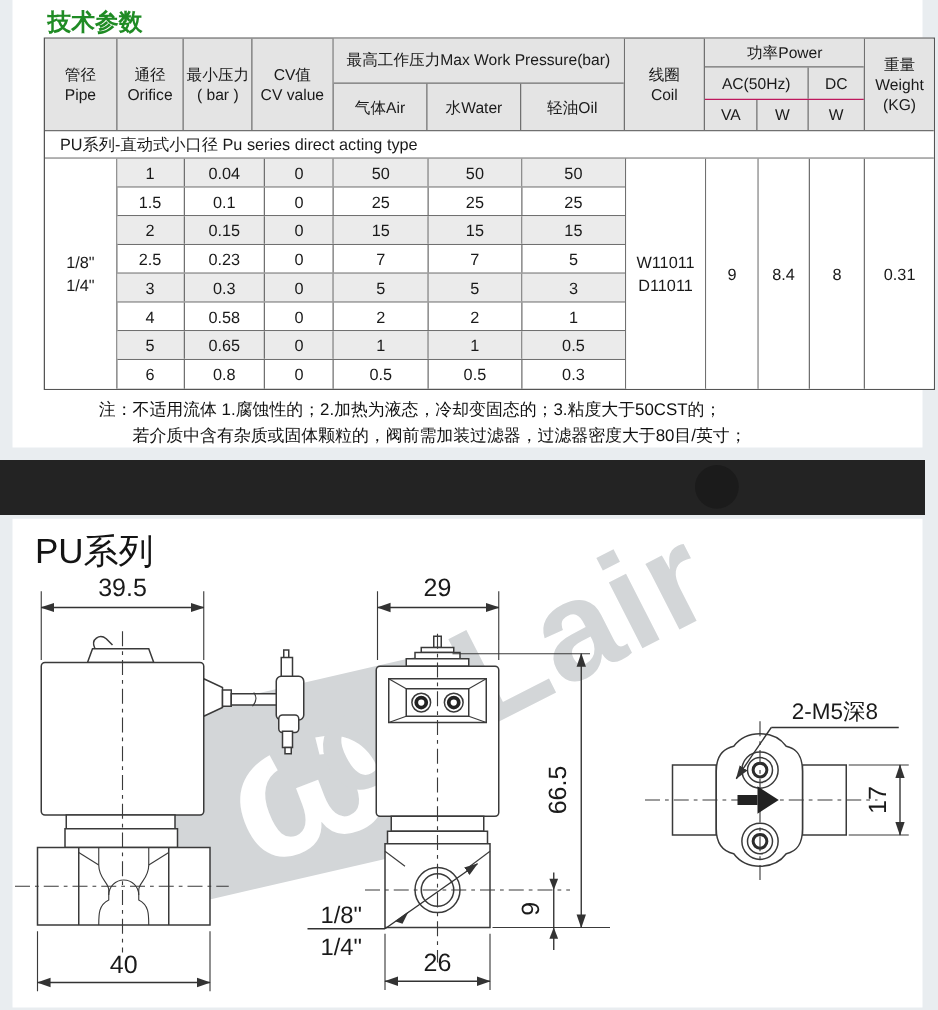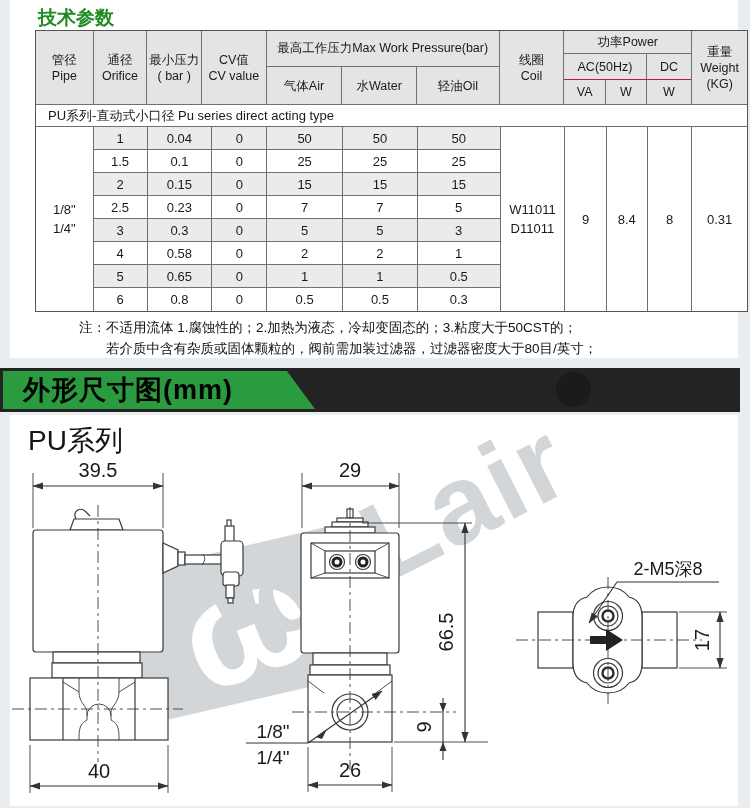--- a/index.html
+++ b/index.html
@@ -234,23 +234,20 @@
     </div>
   </div>
 
   <div id="note">
     <div class="l1">注：不适用流体 1.腐蚀性的；2.加热为液态，冷却变固态的；3.粘度大于50CST的；</div>
     <div class="l2">若介质中含有杂质或固体颗粒的，阀前需加装过滤器，过滤器密度大于80目/英寸；</div>
   </div>
 </div>
 
 <div id="banner">
-  <div id="banner-green">
-    <span id="banner-label">外形尺寸图(mm)</span>
-  </div>
   <div id="banner-dot"></div>
 </div>
 
 <div id="block-drawings" class="white-block">
   <div class="wm" id="wm-square">
       <span>ω</span>
     </div>
   <div class="wm" id="wm-text">ccLair</div>
 
   <svg width="728" height="391" viewBox="0 0 728 391" style="position:absolute;left:0;top:0;">

